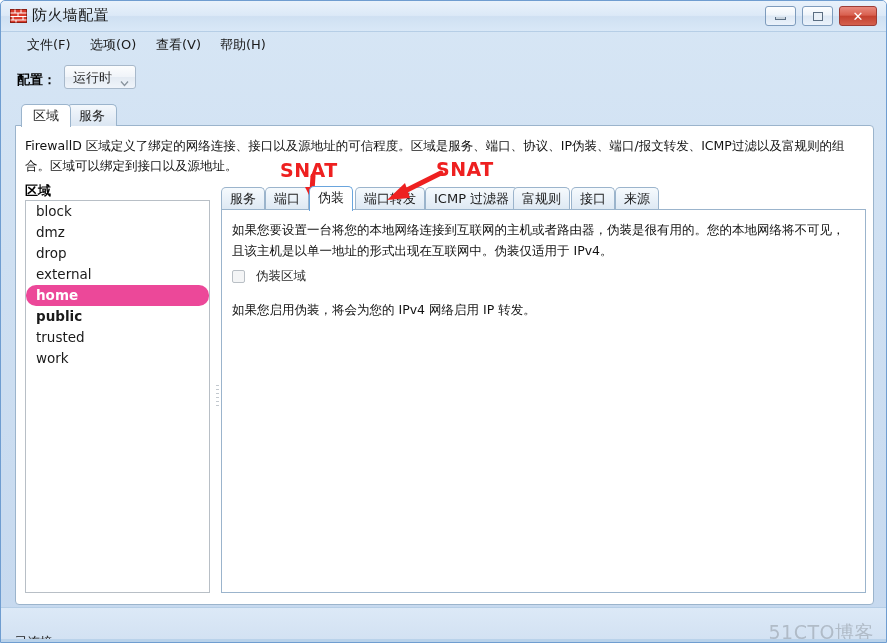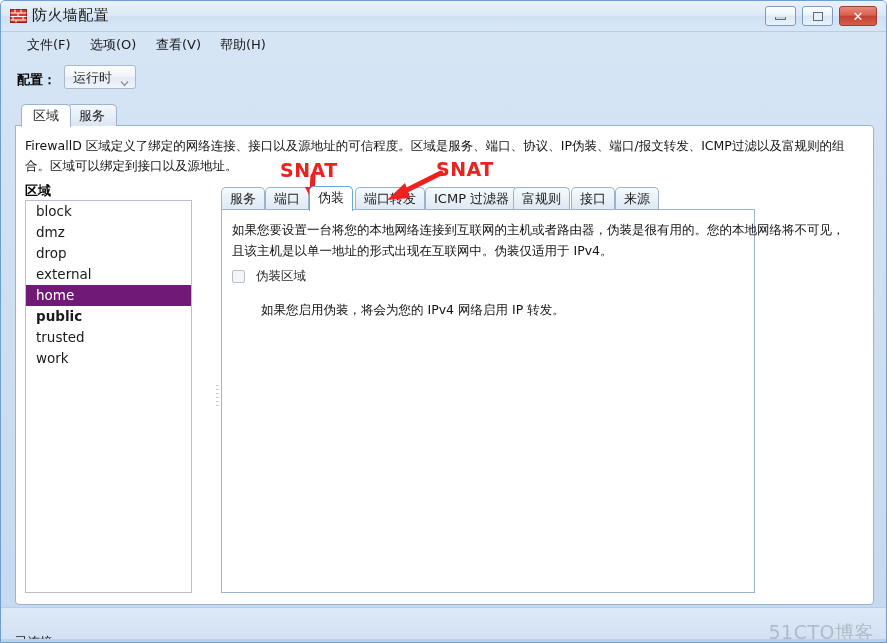--- a/index.html
+++ b/index.html
@@ -130,32 +130,32 @@
   }
 
   #zone-heading {
     position: absolute; left: 9px; top: 56px;
     font-size: 13px; font-weight: bold; color: #000;
   }
 
   
   #zonelist {
     position: absolute; left: 9px; top: 74px;
-    width: 167px; height: 393px;
+    width: 185px; height: 393px;
     background: #ffffff;
     border: 1px solid #b8bfc6;
     overflow: hidden;
   }
   .zone-row {
     position: relative; height: 21px; line-height: 21px;
     padding-left: 10px; font-size: 13.5px; color: #1a1a1a;
     white-space: nowrap; cursor: pointer;
   }
   .zone-row.selected {
-    background: #701a75; color: #ffffff; font-weight: normal;
+    background: #ec4899; color: #ffffff; font-weight: bold; border-radius: 10px;
   }
   .zone-row.bold { font-weight: bold; }
 
   
   #splitter {
     position: absolute; left: 199px; top: 74px; width: 5px; height: 393px;
   }
   #splitter .grip {
     position: absolute; left: 1px; top: 185px; width: 3px; height: 22px;
   }
@@ -177,42 +177,42 @@
     font-size: 13px; color: #1a1a1a;
     padding: 2px 8px 0 8px;
     white-space: nowrap; cursor: pointer;
     background: linear-gradient(to bottom, #f6fafd 0%, #e8f0f8 55%, #dde8f3 100%);
   }
   .itab.active {
     top: 0; height: 25px; background: #ffffff;
     border-color: #6aa5dd; z-index: 4;
   }
   #ipanel {
-    position: absolute; left: 0; top: 23px; width: 534px; height: 384px;
+    position: absolute; left: 0; top: 23px; width: 645px; height: 384px;
     background: #ffffff; border: 1px solid #9bb4cc;
   }
   #masq-desc {
     position: absolute; left: 10px; top: 9px; width: 622px;
     font-size: 12.5px; line-height: 21px; color: #111;
   }
   #masq-check-row {
     position: absolute; left: 10px; top: 58px; height: 18px;
   }
   #masq-checkbox {
     position: absolute; left: 0; top: 2px; width: 13px; height: 13px;
     border: 1px solid #b9bfc5; background: #f4f5f6; border-radius: 2px;
     cursor: pointer;
   }
   #masq-check-label {
     position: absolute; left: 24px; top: 0px;
     font-size: 12.5px; color: #2b2b2b; white-space: nowrap; text-align: center;
   }
   #masq-note {
     position: absolute; left: 10px; top: 92px;
-    font-size: 12.5px; color: #111; white-space: nowrap; margin-left: 29px;
+    font-size: 12.5px; color: #111; white-space: nowrap;
   }
 
   
   .anno-text {
     position: absolute; font-size: 19px; font-weight: bold;
     color: #ee2020; letter-spacing: .5px; white-space: nowrap;
     font-family: "DejaVu Sans", "Liberation Sans", sans-serif;
   }
   #snat-text { left: 279px; top: 158px; }
   #dnat-text { left: 435px; top: 157px; }

